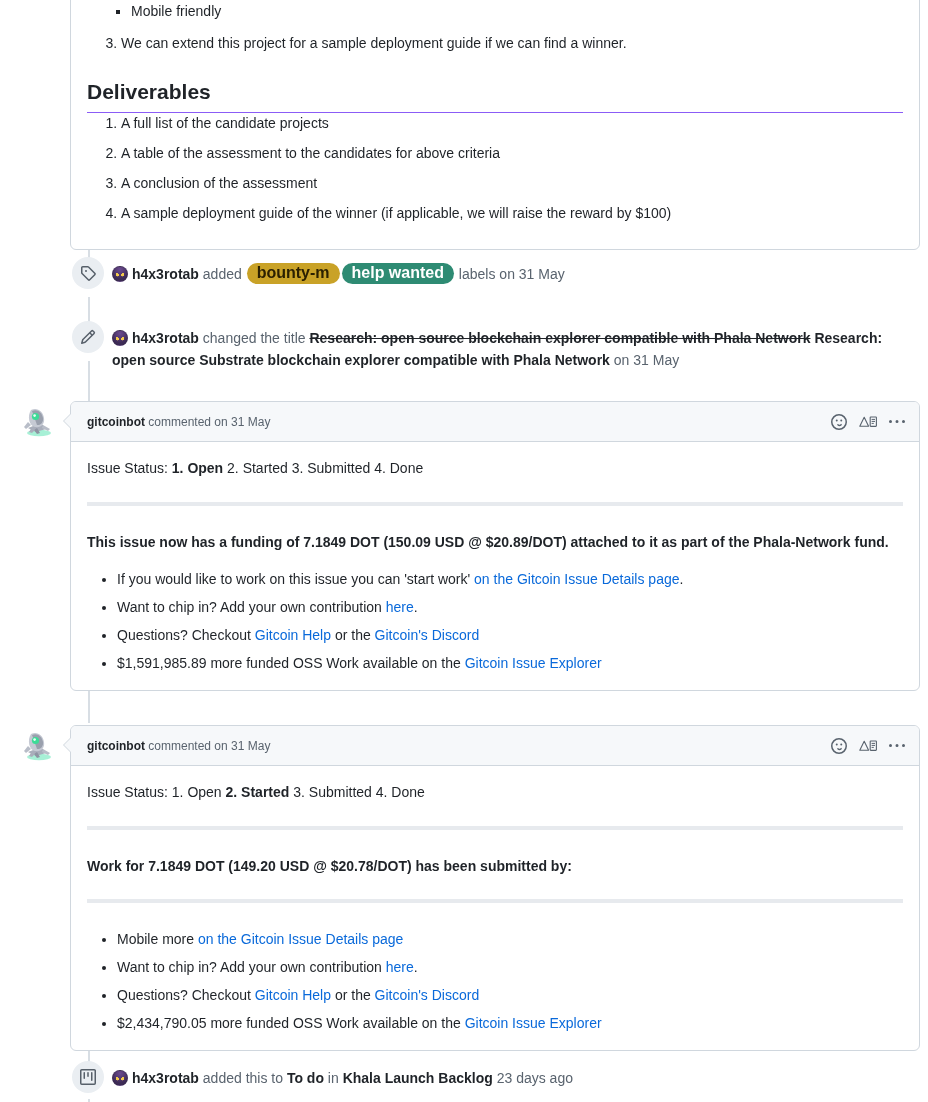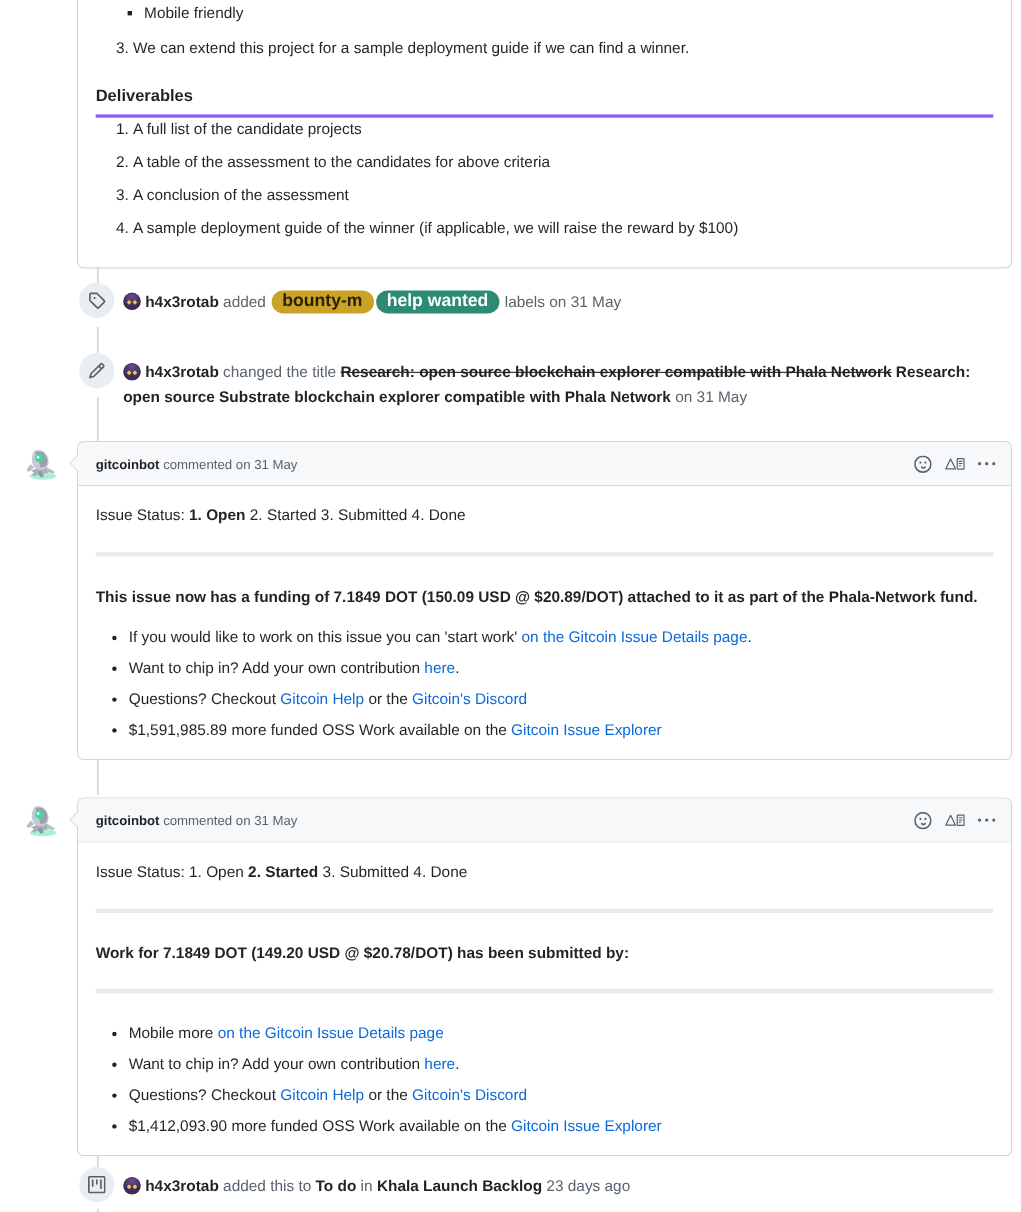--- a/index.html
+++ b/index.html
@@ -35,25 +35,25 @@
   }
   .issue-body { padding-top: 46px; }
 
   ul.sub-list { margin: 0 0 0 26px; padding: 0 0 0 18px; list-style: square; }
   ul.sub-list li { margin: 0 0 6px 0; line-height: 1.55; }
 
   ol.plain { margin: 0; padding-left: 34px; }
   ol.plain li { margin: 0 0 9px 0; line-height: 1.5; }
 
   h2.md-h2 {
-    font-size: 15px;
+    font-size: 21px;
     font-weight: 700;
     margin: 24px 0 0 0;
     padding-bottom: 7px;
-    border-bottom: 3px solid #8b5cf6;
+    border-bottom: 1px solid #8b5cf6;
     line-height: 1.3;
   }
   .after-h2 { margin-top: 16px; }
 
   
   .tl-event {
     position: absolute;
     display: flex;
     align-items: flex-start;
     gap: 8px;
@@ -353,21 +353,21 @@
       </p>
       <hr>
       <p>
         <strong>Work for 7.1849 DOT (149.20 USD @ $20.78/DOT) has been submitted by:</strong>
       </p>
       <hr>
       <ul>
         <li><span>Mobile more </span><a href="#">on the Gitcoin Issue Details page</a></li>
         <li><span>Want to chip in? Add your own contribution </span><a href="#">here</a><span>.</span></li>
         <li><span>Questions? Checkout </span><a href="#">Gitcoin Help</a><span> or the </span><a href="#">Gitcoin's Discord</a></li>
-        <li><span>$1,412,093.90 more funded OSS Work available on the </span><a href="#">Gitcoin Issue Explorer</a></li>
+        <li><span>$2,434,790.05 more funded OSS Work available on the </span><a href="#">Gitcoin Issue Explorer</a></li>
       </ul>
     </div>
   </div>
 
   <div class="tl-event" style="left:88px; top:1061px; width:760px;">
     <div class="tl-badge">
       <svg width="16" height="16" viewBox="0 0 16 16" fill="currentColor" aria-hidden="true">
         <path d="M1.75 0h12.5C15.216 0 16 .784 16 1.75v12.5A1.75 1.75 0 0 1 14.25 16H1.75A1.75 1.75 0 0 1 0 14.25V1.75C0 .784.784 0 1.75 0ZM1.5 1.75v12.5c0 .138.112.25.25.25h12.5a.25.25 0 0 0 .25-.25V1.75a.25.25 0 0 0-.25-.25H1.75a.25.25 0 0 0-.25.25ZM11.75 3a.75.75 0 0 1 .75.75v7.5a.75.75 0 0 1-1.5 0v-7.5a.75.75 0 0 1 .75-.75Zm-8.25.75a.75.75 0 0 1 1.5 0v5.5a.75.75 0 0 1-1.5 0ZM8 3a.75.75 0 0 1 .75.75v3.5a.75.75 0 0 1-1.5 0v-3.5A.75.75 0 0 1 8 3Z"></path>
       </svg>
     </div>

